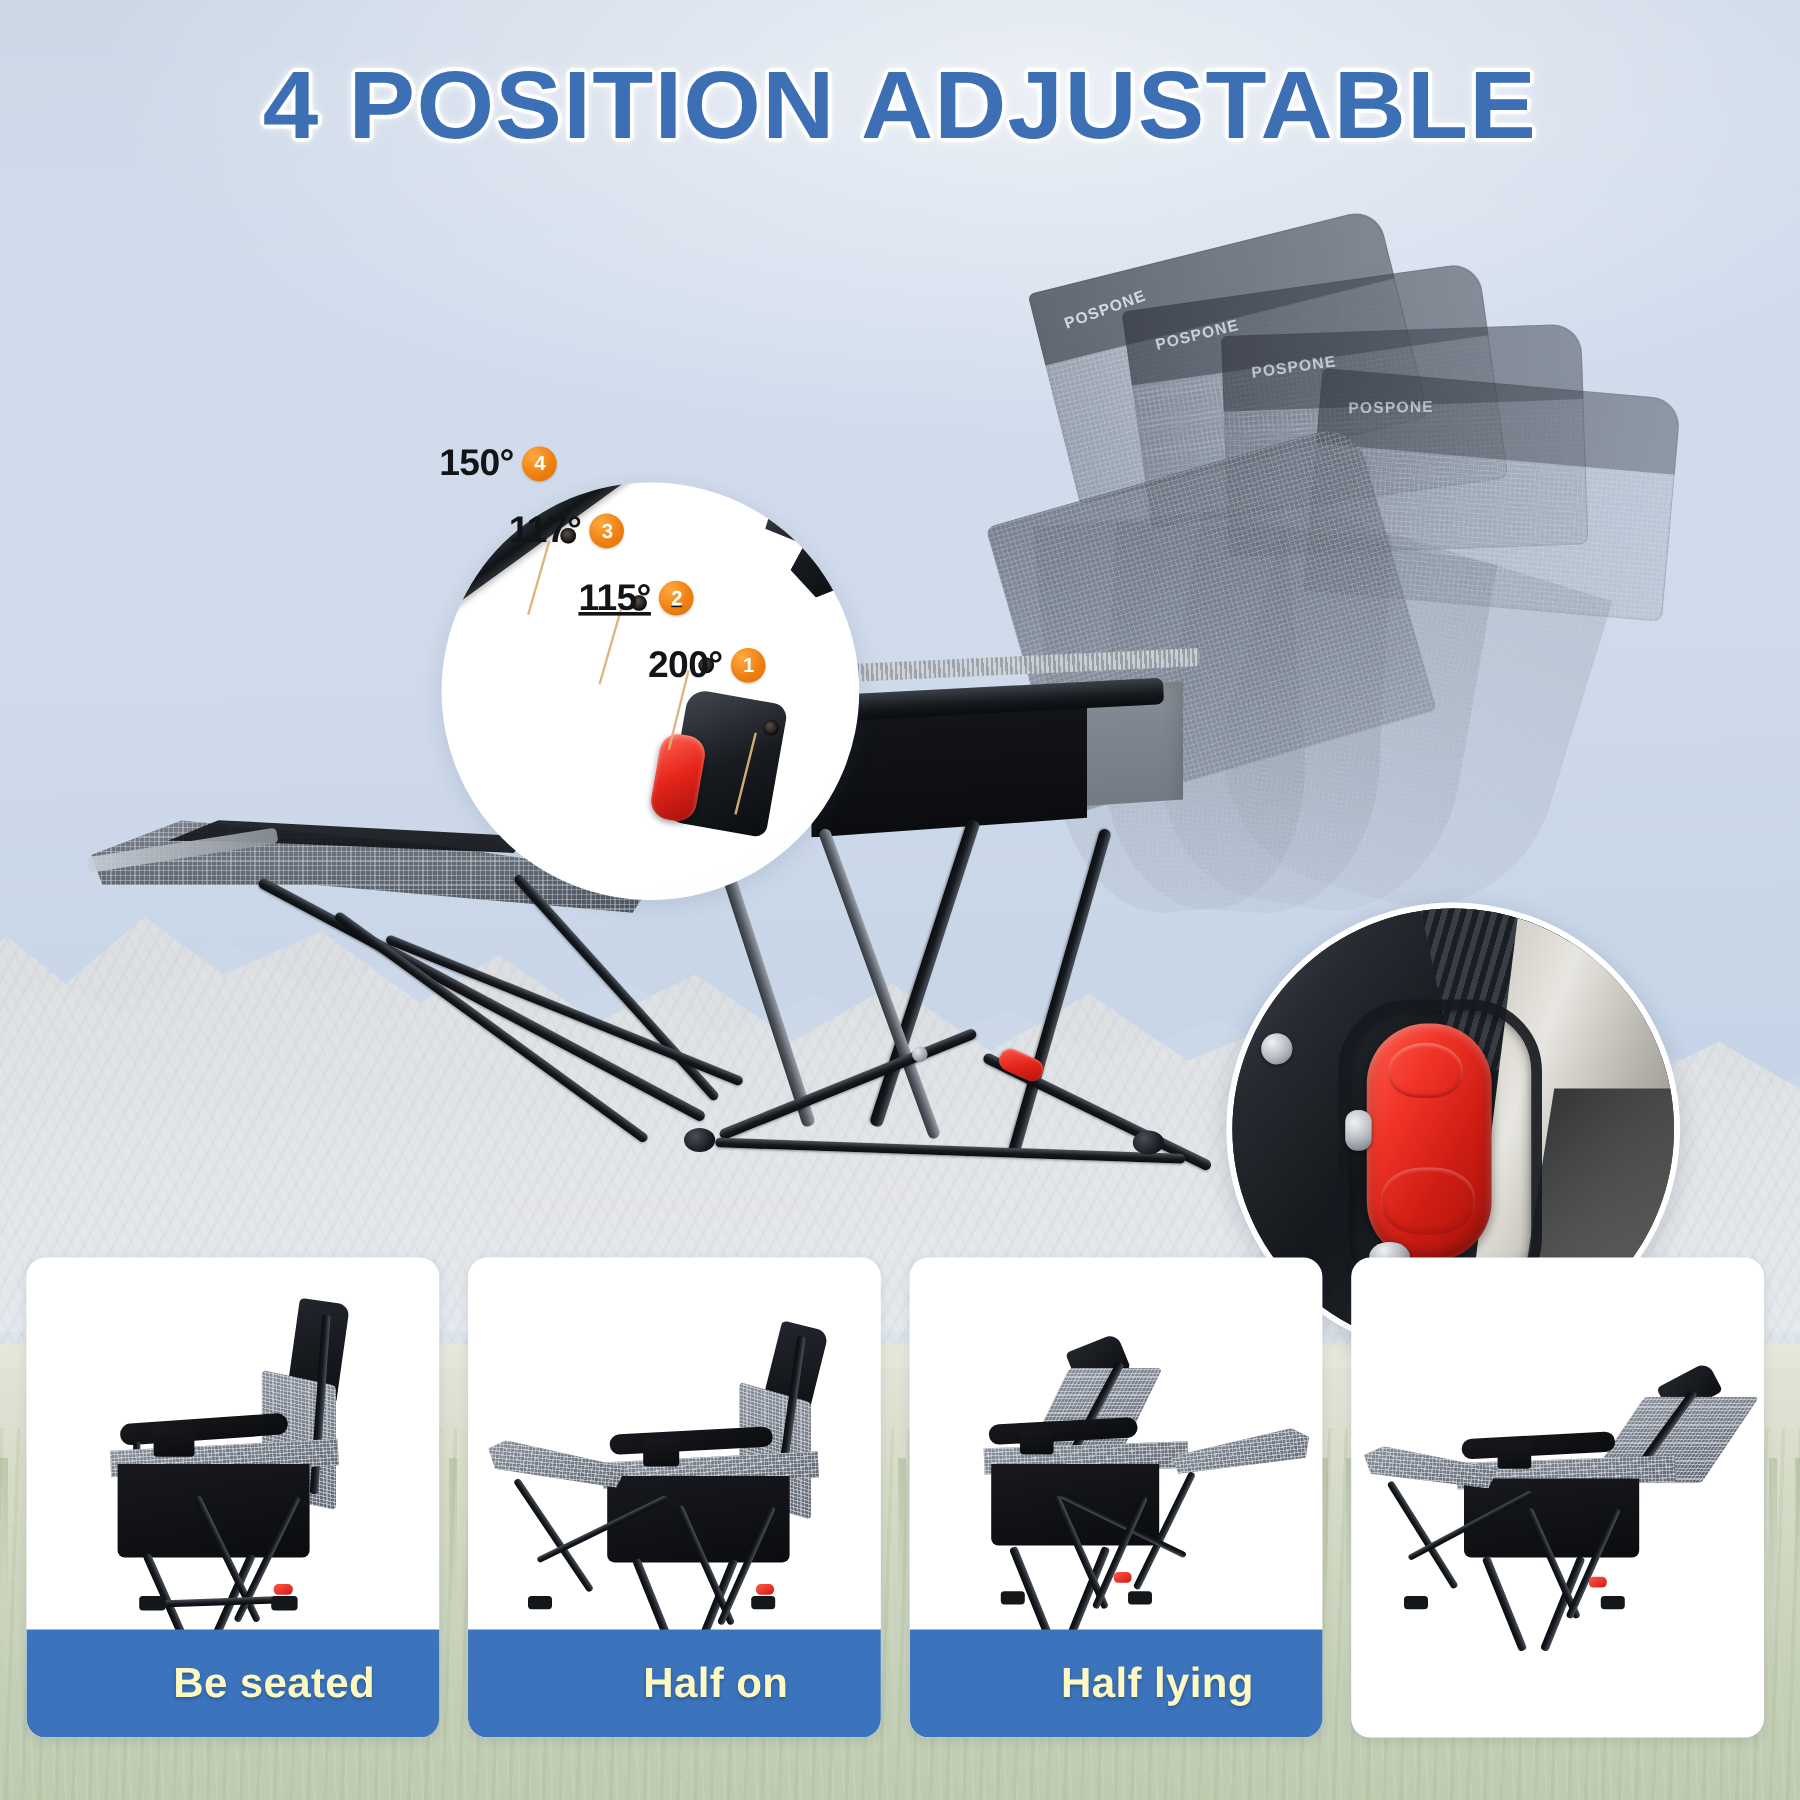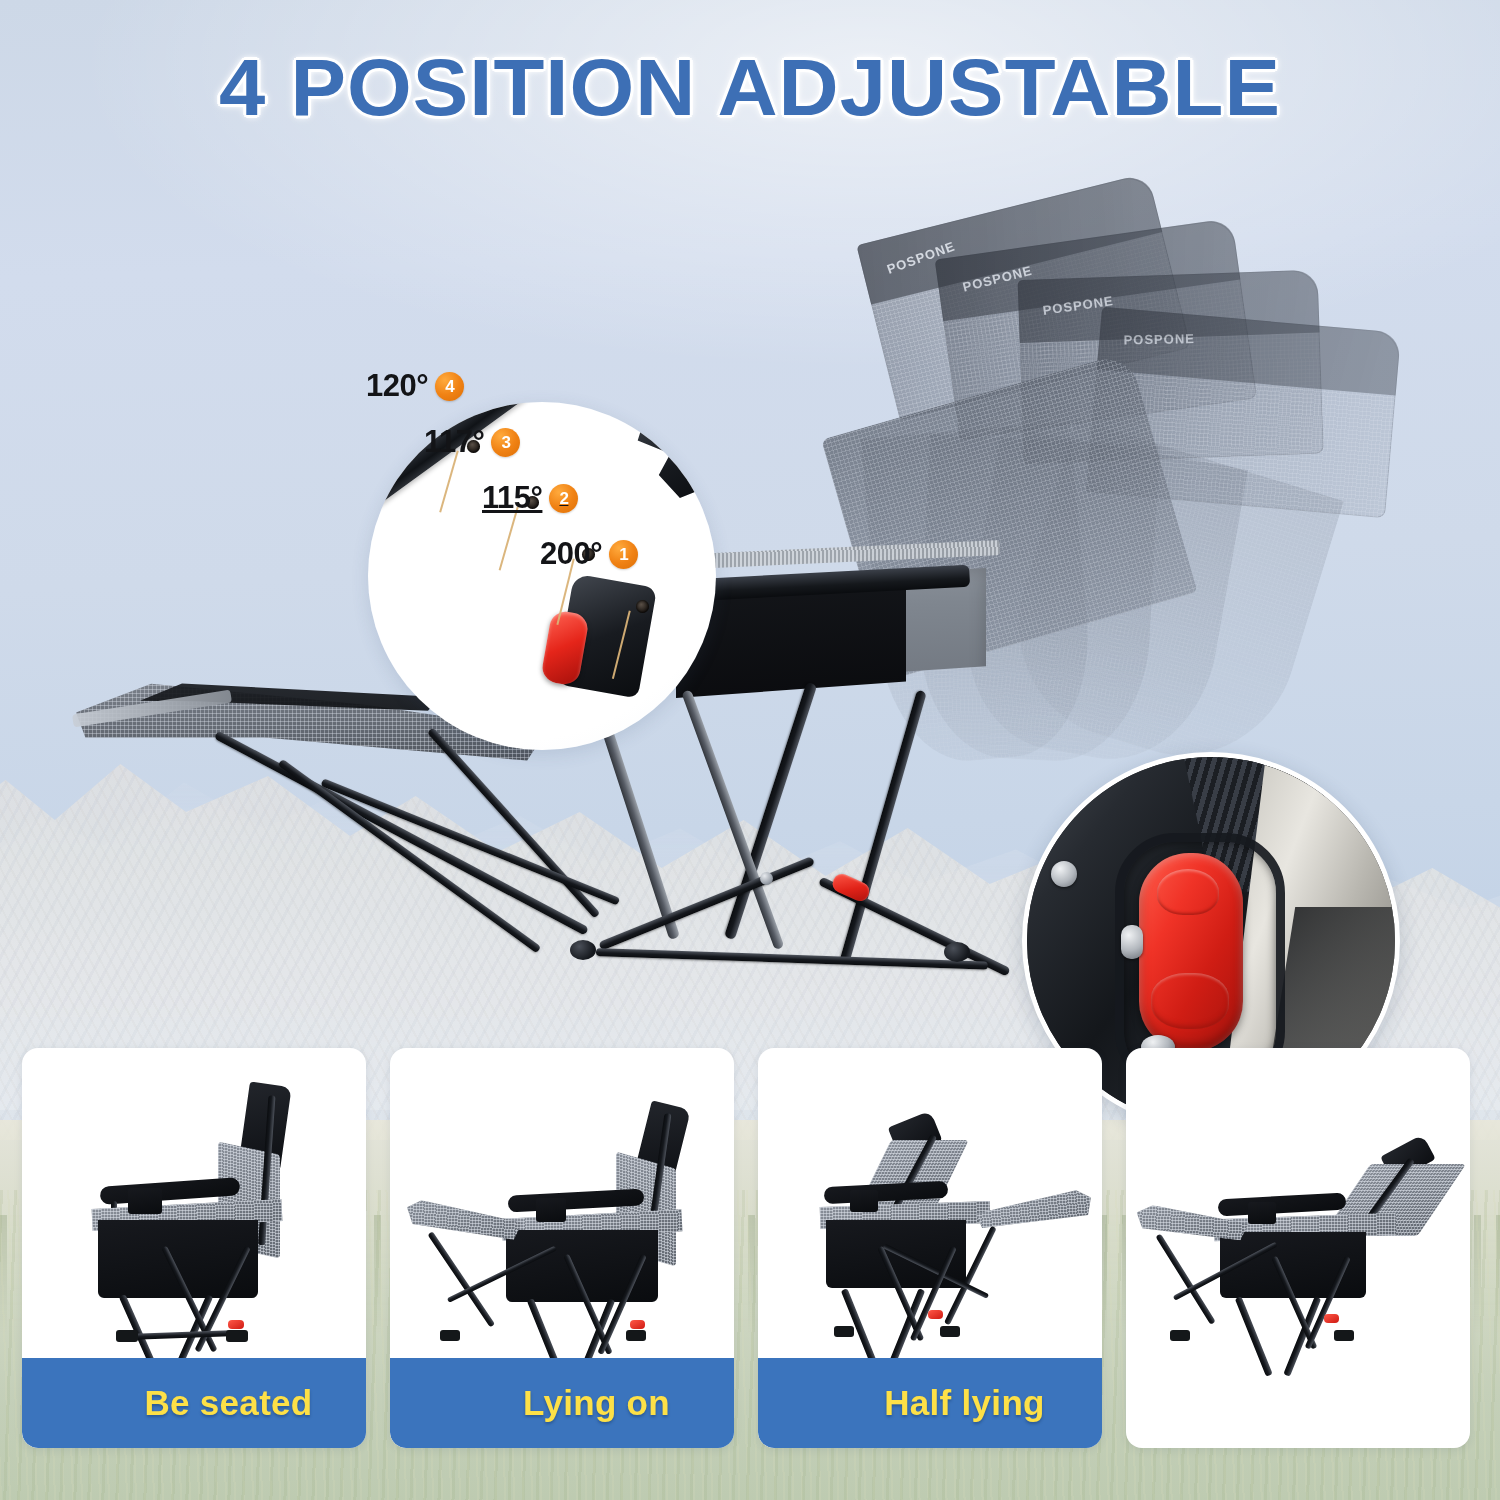--- a/index.html
+++ b/index.html
@@ -273,21 +273,21 @@
   .panel{
     position:absolute;top:1048px;width:344px;height:400px;
     background:#fff;border-radius:16px;overflow:hidden;
     box-shadow:0 2px 9px rgba(40,60,90,.10);
   }
   .panel .stagearea{position:absolute;left:0;top:0;width:344px;height:310px;}
   .cap{
     position:absolute;left:0;bottom:0;width:413px;height:90px;
     background:#3b74bd;border-radius:0 0 16px 16px;
     display:flex;align-items:center;justify-content:center;
-    color:#fde047;font-size:35px;font-weight:bold;letter-spacing:.3px;
+    color:#fef9c3;font-size:35px;font-weight:bold;letter-spacing:.3px;
     text-shadow:0 2px 3px rgba(12,38,72,.35);
   }
   .m-leg{background:linear-gradient(180deg,#4c515a,#15181d 55%,#0a0c0f);border-radius:3px;transform-origin:left center;position:absolute;}
   .m-mesh{
     position:absolute;
     background:
       repeating-linear-gradient(0deg, rgba(225,230,238,.55) 0 1px, rgba(0,0,0,0) 1px 3px),
       repeating-linear-gradient(90deg, rgba(225,230,238,.45) 0 1px, rgba(0,0,0,0) 1px 3px),
       linear-gradient(160deg,#898f99,#646a73);
   }
@@ -387,21 +387,21 @@
       <div class="lens-hole" style="left:214px;top:146px;"></div>
       <div class="lens-hole" style="left:268px;top:198px;"></div>
 
       <div class="leader" style="left:90px;top:48px;width:64px;transform:rotate(106deg);"></div>
       <div class="leader" style="left:150px;top:104px;width:66px;transform:rotate(106deg);"></div>
       <div class="leader" style="left:206px;top:156px;width:68px;transform:rotate(104deg);"></div>
       <div class="leader" style="left:262px;top:208px;width:70px;transform:rotate(104deg);"></div>
     </div>
 
     <div class="ang" style="left:366px;top:238px;">
-      <span>120°</span>
+      <span>150°</span>
       <span class="badge">4</span>
     </div>
     <div class="ang" style="left:424px;top:294px;">
       <span>117°</span>
       <span class="badge">3</span>
     </div>
     <div class="ang" style="left:482px;top:350px;text-decoration:underline;">
       <span>115°</span>
       <span class="badge">2</span>
     </div>
@@ -461,21 +461,21 @@
       <div class="m-leg" style="left:40px;top:182px;width:112px;height:6px;transform:rotate(56deg);"></div>
       <div class="m-leg" style="left:58px;top:250px;width:120px;height:5px;transform:rotate(-26deg);"></div>
       <div class="m-leg" style="left:140px;top:248px;width:88px;height:7px;transform:rotate(68deg);"></div>
       <div class="m-leg" style="left:222px;top:248px;width:88px;height:7px;transform:rotate(112deg);"></div>
       <div class="m-leg" style="left:176px;top:204px;width:108px;height:6px;transform:rotate(66deg);"></div>
       <div class="m-leg" style="left:254px;top:204px;width:108px;height:6px;transform:rotate(114deg);"></div>
       <div class="m-foot" style="left:50px;top:282px;width:20px;height:11px;"></div>
       <div class="m-foot" style="left:236px;top:282px;width:20px;height:11px;"></div>
       <div class="m-red" style="left:240px;top:272px;width:15px;height:9px;"></div>
     </div>
-    <div class="cap">Lying on</div>
+    <div class="cap">Half on</div>
   </div>
 
   <div class="panel" style="left:758px;">
     <div class="stagearea">
       <div class="m-hd" style="left:134px;top:70px;width:46px;height:32px;transform:rotate(-22deg);"></div>
       <div class="m-mesh" style="left:112px;top:92px;width:78px;height:86px;transform:skewX(-26deg);border-radius:4px;"></div>
       <div class="m-leg" style="left:176px;top:84px;width:124px;height:7px;transform:rotate(118deg);"></div>
       <div class="m-blk" style="left:66px;top:136px;width:124px;height:17px;transform:rotate(-3deg);border-radius:9px;"></div>
       <div class="m-mesh" style="left:62px;top:156px;width:170px;height:22px;transform:rotate(-2deg);"></div>
       <div class="m-blk" style="left:68px;top:172px;width:140px;height:68px;border-radius:0 0 6px 6px;"></div>

